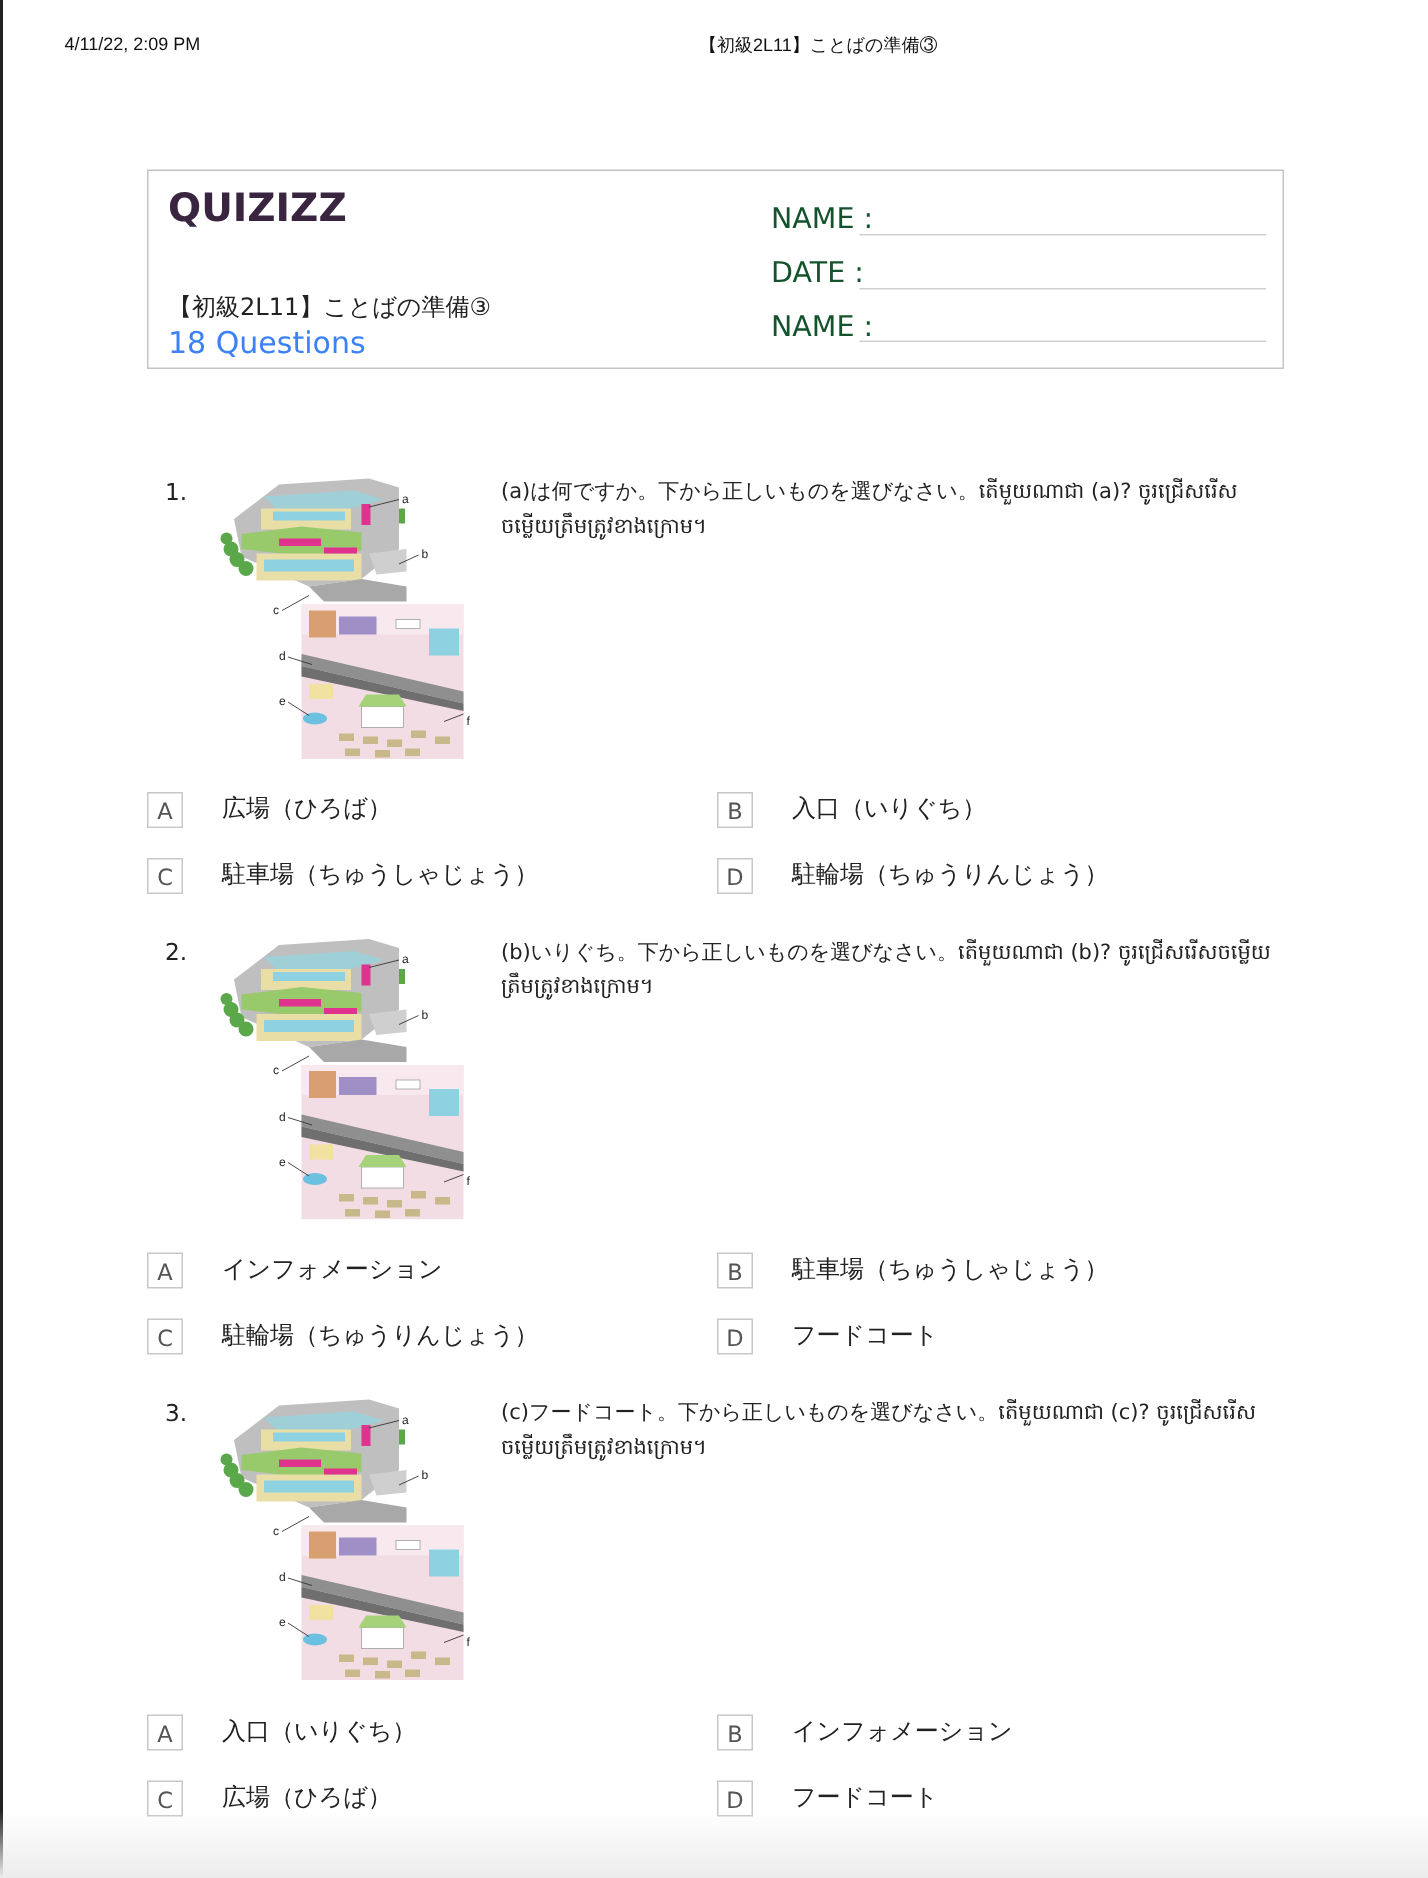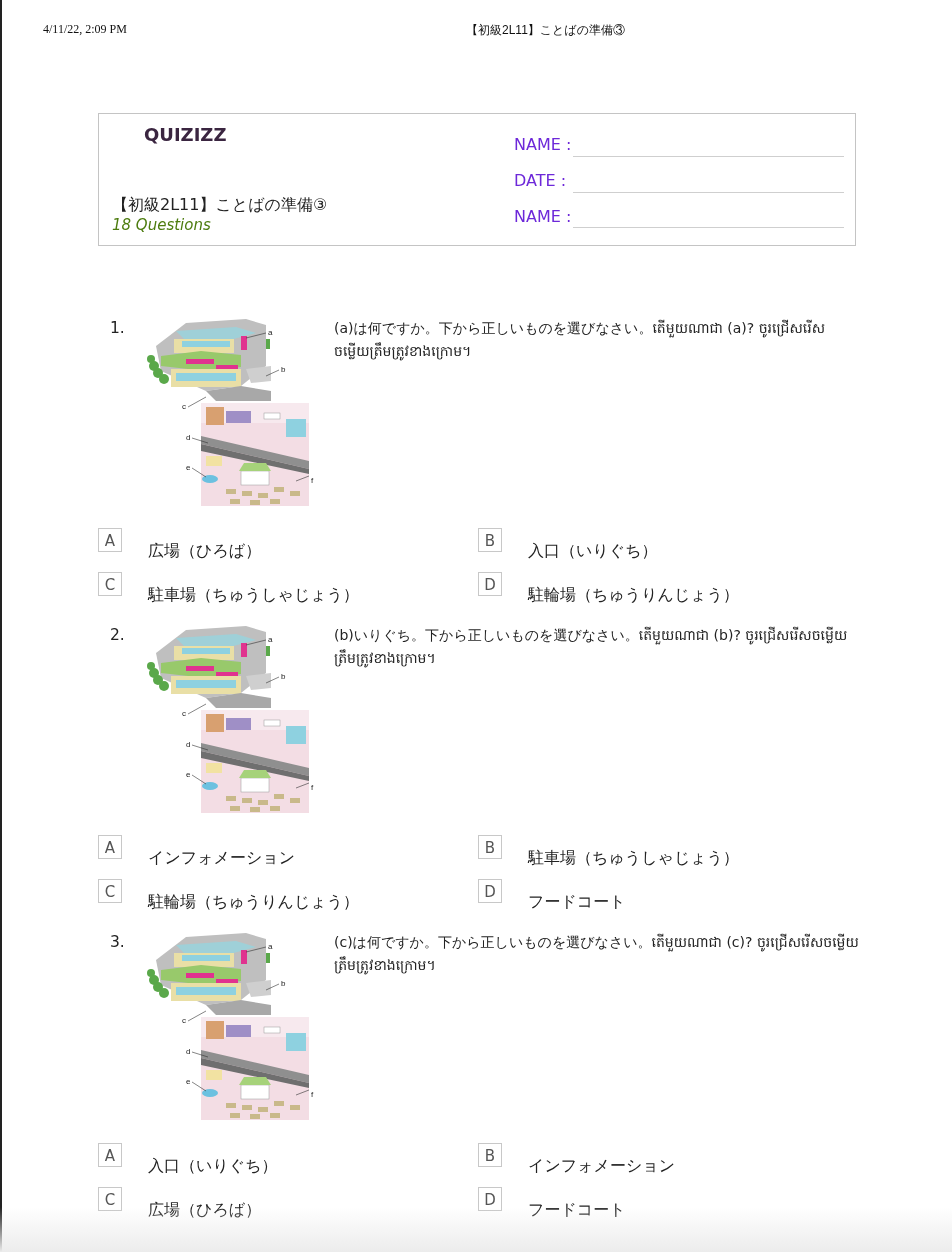--- a/index.html
+++ b/index.html
@@ -5,38 +5,38 @@
   html, body { margin: 0; padding: 0; }
   body {
     width: 952px; height: 1252px; position: relative; overflow: hidden;
     background: #ffffff;
     font-family: "DejaVu Sans", "Liberation Sans", sans-serif;
     color: #222;
   }
   .left-edge { position: absolute; left: 0; top: 0; width: 2px; height: 1252px; background: #222; }
   .bottom-fade { position: absolute; left: 0; right: 0; bottom: 0; height: 45px;
     background: linear-gradient(to bottom, rgba(240,240,240,0), #ececec); }
-  .print-date { position: absolute; left: 43px; top: 22px; font-family: Liberation Serif, serif; font-size: 12px; color: #111; }
+  .print-date { position: absolute; left: 43px; top: 22px; font-family: Liberation Sans, sans-serif; font-size: 12px; color: #111; }
   .print-title { position: absolute; left: 466px; top: 22px; font-family: "Liberation Sans", sans-serif; font-size: 12px; color: #111; }
 
   .header-box { position: absolute; left: 98px; top: 113px; width: 758px; height: 133px; border: 1px solid #c4c4c4; box-sizing: border-box; }
-  .logo { position: absolute; left: 13px; top: 10px; font-family: "DejaVu Sans", sans-serif; font-weight: bold; font-size: 18px; letter-spacing: 0px; color: #3a2540; margin-left: 32px; }
+  .logo { position: absolute; left: 13px; top: 10px; font-family: "DejaVu Sans", sans-serif; font-weight: bold; font-size: 26px; letter-spacing: 0px; color: #3a2540; }
   .quiz-title { position: absolute; left: 13px; top: 81px; font-size: 16px; color: #222; }
-  .quiz-count { position: absolute; left: 13px; top: 102px; font-size: 15px; color: #4d7c0f; font-style: italic; }
-  .field { position: absolute; left: 415px; font-size: 16px; color: #6d28d9; }
+  .quiz-count { position: absolute; left: 13px; top: 102px; font-size: 20px; color: #3b82f6; }
+  .field { position: absolute; left: 415px; font-size: 19px; color: #14532d; }
   .field-line { position: absolute; left: 474px; width: 271px; height: 0; border-bottom: 1.5px solid #cfcfcf; }
 
   .question { position: absolute; left: 0; width: 952px; }
   .q-num { position: absolute; left: 110px; top: 8px; font-size: 15.5px; color: #222; }
   .q-img { position: absolute; left: 146px; top: 0; width: 175px; height: 195px; }
   .q-text { position: absolute; left: 334px; top: 6px; width: 525px; font-size: 14px; line-height: 23px; color: #222; }
   .opt { position: absolute; height: 25px; }
   .opt-box { position: absolute; left: 0; top: 0; width: 24px; height: 24px; border: 1px solid #c8c8c8; box-sizing: border-box;
     font-size: 15px; color: #555; text-align: center; line-height: 24px; }
-  .opt-text { position: absolute; left: 50px; top: 12px; font-size: 16px; color: #222; white-space: nowrap; line-height: 22px; }
+  .opt-text { position: absolute; left: 50px; top: 0; font-size: 16px; color: #222; white-space: nowrap; line-height: 22px; }
 </style>
 </head>
 <body>
 
 <div class="left-edge"></div>
 
 <div class="print-date">4/11/22, 2:09 PM</div>
 <div class="print-title">【初級2L11】ことばの準備③</div>
 
 <div class="header-box">
@@ -164,21 +164,21 @@
 <div class="opt" style="left:478px; top:879px">
   <div class="opt-box">D</div>
   <div class="opt-text">フードコート</div>
 </div>
 
 <div class="question" style="top:925px">
   <div class="q-num">3.</div>
   <svg class="q-img">
       <use href="#mall-illus"></use>
     </svg>
-  <div class="q-text">(c)は何ですか。下から正しいものを選びなさい。តើមួយណាជា (c)? ចូរជ្រើសរើសចម្លើយត្រឹមត្រូវខាងក្រោម។</div>
+  <div class="q-text">(c)フードコート。下から正しいものを選びなさい。តើមួយណាជា (c)? ចូរជ្រើសរើសចម្លើយត្រឹមត្រូវខាងក្រោម។</div>
 </div>
 <div class="opt" style="left:98px; top:1143px">
   <div class="opt-box">A</div>
   <div class="opt-text">入口（いりぐち）</div>
 </div>
 <div class="opt" style="left:478px; top:1143px">
   <div class="opt-box">B</div>
   <div class="opt-text">インフォメーション</div>
 </div>
 <div class="opt" style="left:98px; top:1187px">

